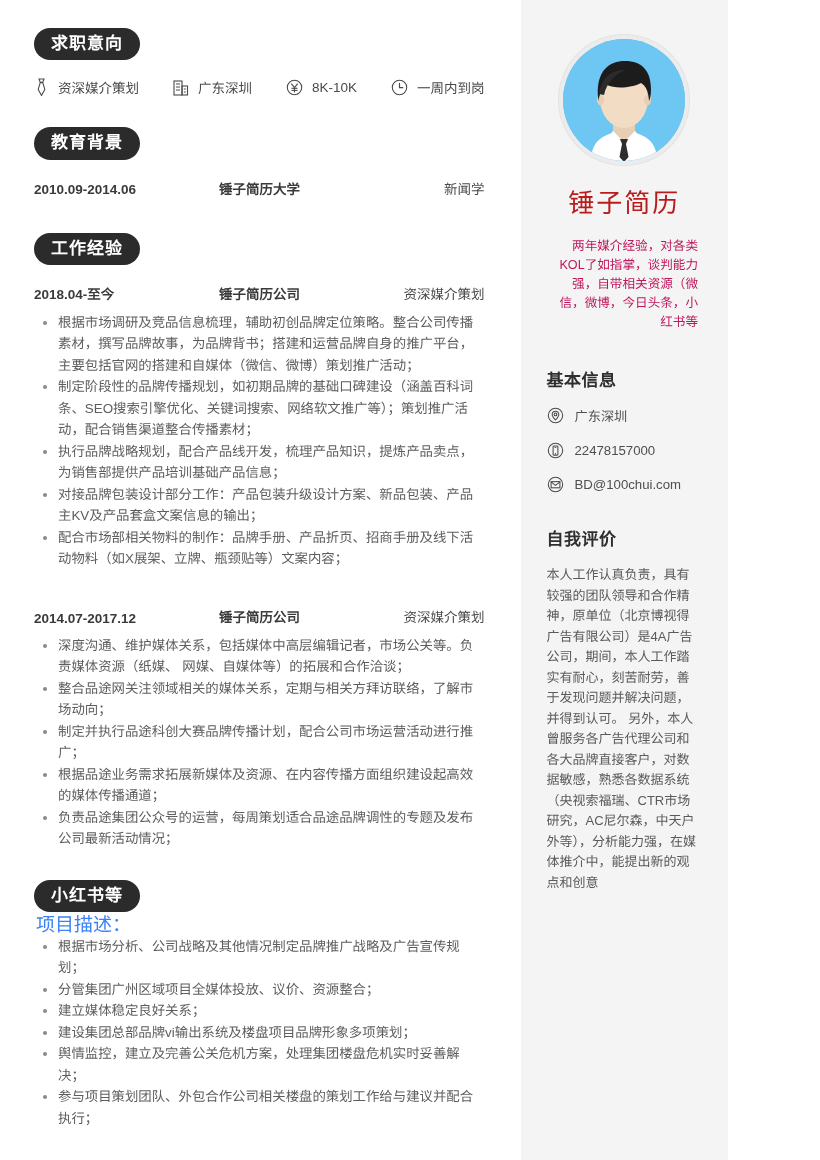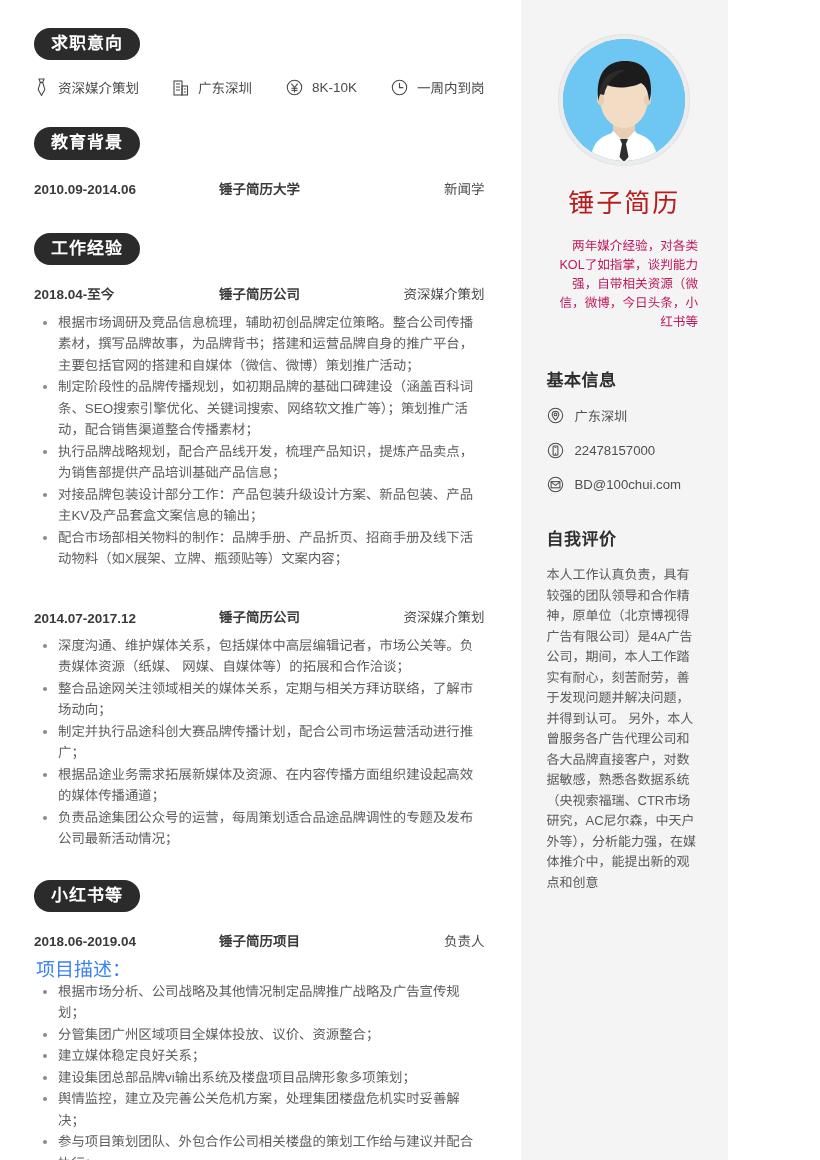--- a/index.html
+++ b/index.html
@@ -218,25 +218,20 @@
         <li>制定并执行品途科创大赛品牌传播计划，配合公司市场运营活动进行推广；</li>
         <li>根据品途业务需求拓展新媒体及资源、在内容传播方面组织建设起高效的媒体传播通道；</li>
         <li>负责品途集团公众号的运营，每周策划适合品途品牌调性的专题及发布公司最新活动情况；</li>
       </ul>
     </div>
 
     <div class="block-gap-lg"></div>
 
     <div class="sec">
       <div class="pill">小红书等</div>
-      <div class="entry-head">
-        <span class="eh-date">2018.06-2019.04</span>
-        <span class="eh-org">锤子简历项目</span>
-        <span class="eh-role">负责人</span>
-      </div>
       <div class="desc-label">项目描述：</div>
       <ul class="blist">
         <li>根据市场分析、公司战略及其他情况制定品牌推广战略及广告宣传规划；</li>
         <li>分管集团广州区域项目全媒体投放、议价、资源整合；</li>
         <li>建立媒体稳定良好关系；</li>
         <li>建设集团总部品牌vi输出系统及楼盘项目品牌形象多项策划；</li>
         <li>舆情监控，建立及完善公关危机方案，处理集团楼盘危机实时妥善解决；</li>
         <li>参与项目策划团队、外包合作公司相关楼盘的策划工作给与建议并配合执行；</li>
       </ul>
     </div>

